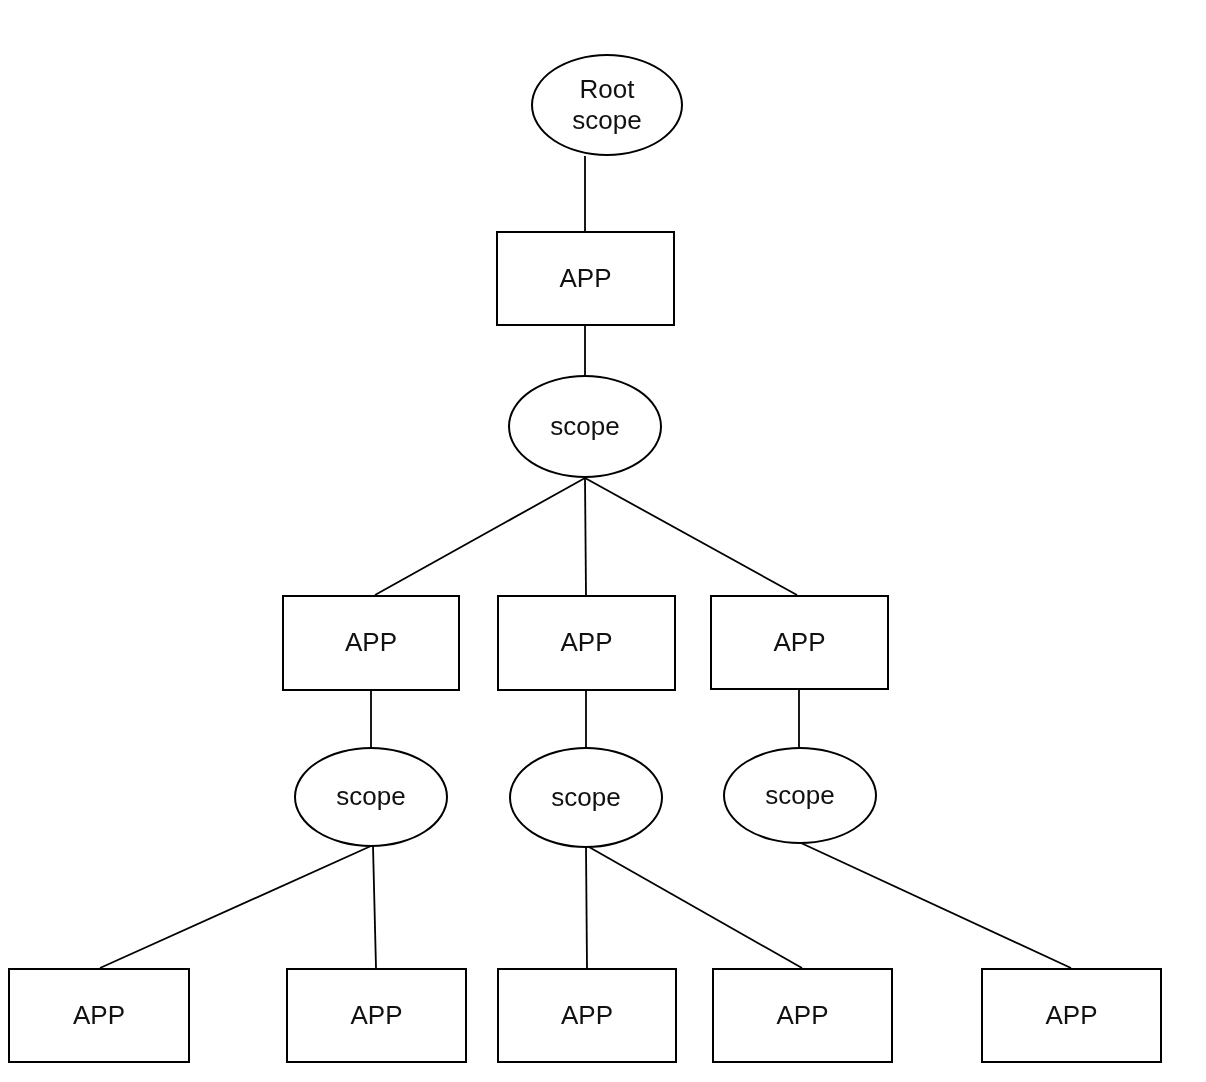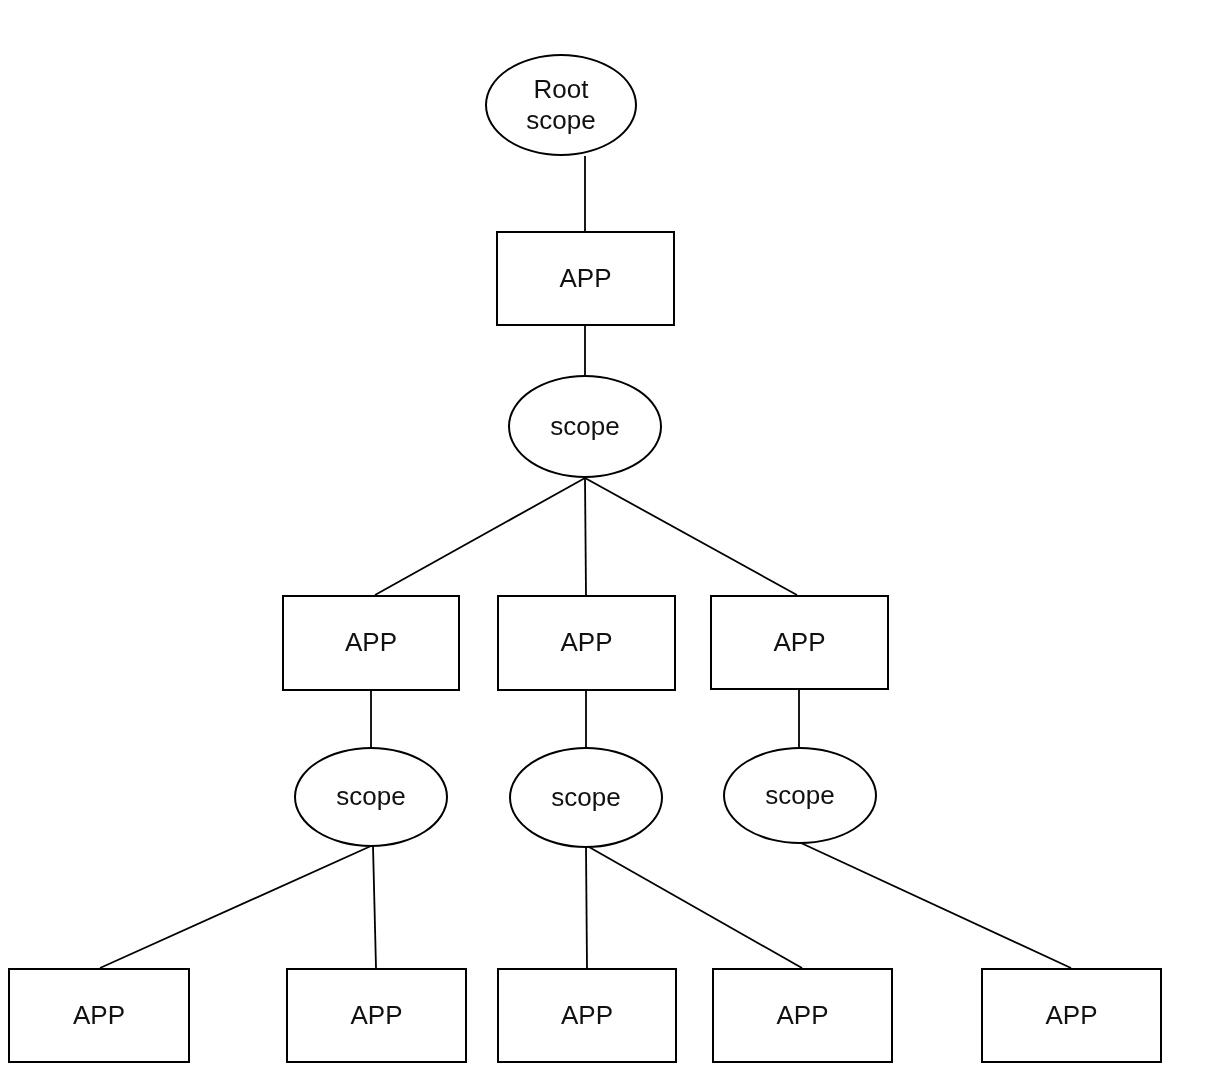--- a/index.html
+++ b/index.html
@@ -36,21 +36,21 @@
     border: 2px solid #000000;
     color: #111111;
     font-size: 26px;
     line-height: 1.2;
     text-align: center;
     white-space: pre-line;
   }
   .ellipse { border-radius: 50%; }
 
   
-  #n-root   { left: 485px; top:  54px; width: 152px; height: 102px; }
+  #n-root   { left: 531px; top:  54px; width: 152px; height: 102px; }
   #n-app1   { left: 496px; top: 231px; width: 179px; height:  95px; }
   #n-scope1 { left: 508px; top: 375px; width: 154px; height: 103px; }
   #n-app2l  { left: 282px; top: 595px; width: 178px; height:  96px; }
   #n-app2m  { left: 497px; top: 595px; width: 179px; height:  96px; }
   #n-app2r  { left: 710px; top: 595px; width: 179px; height:  95px; }
   #n-scopel { left: 294px; top: 747px; width: 154px; height: 100px; }
   #n-scopem { left: 509px; top: 747px; width: 154px; height: 101px; }
   #n-scoper { left: 723px; top: 747px; width: 154px; height:  97px; }
   #n-b1     { left:   8px; top: 968px; width: 182px; height:  95px; }
   #n-b2     { left: 286px; top: 968px; width: 181px; height:  95px; }

